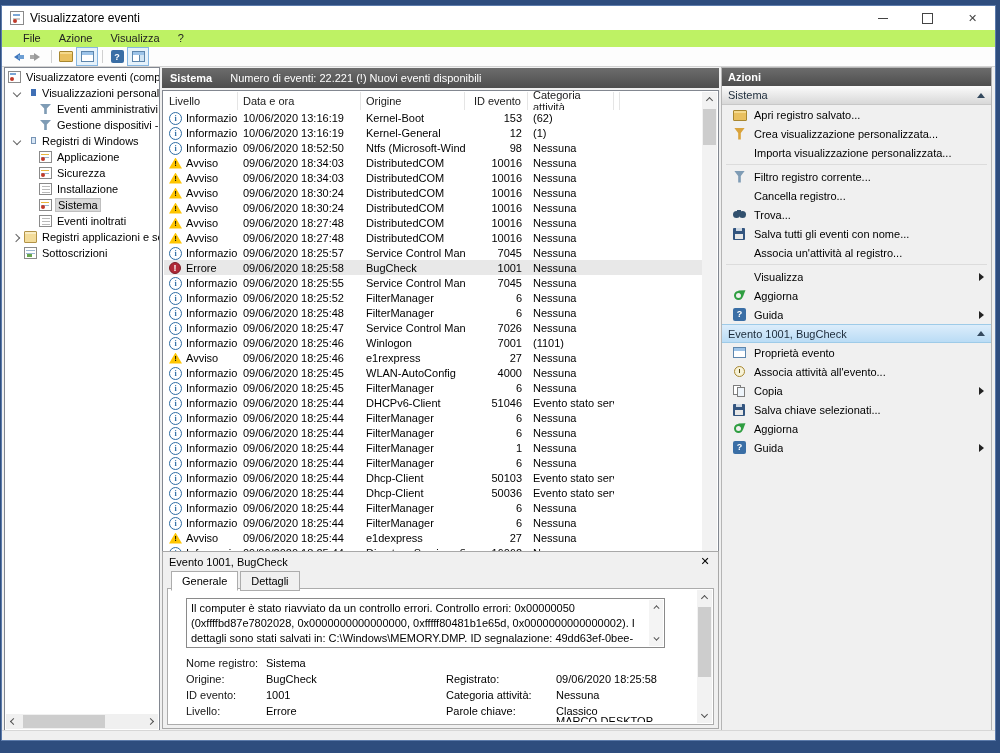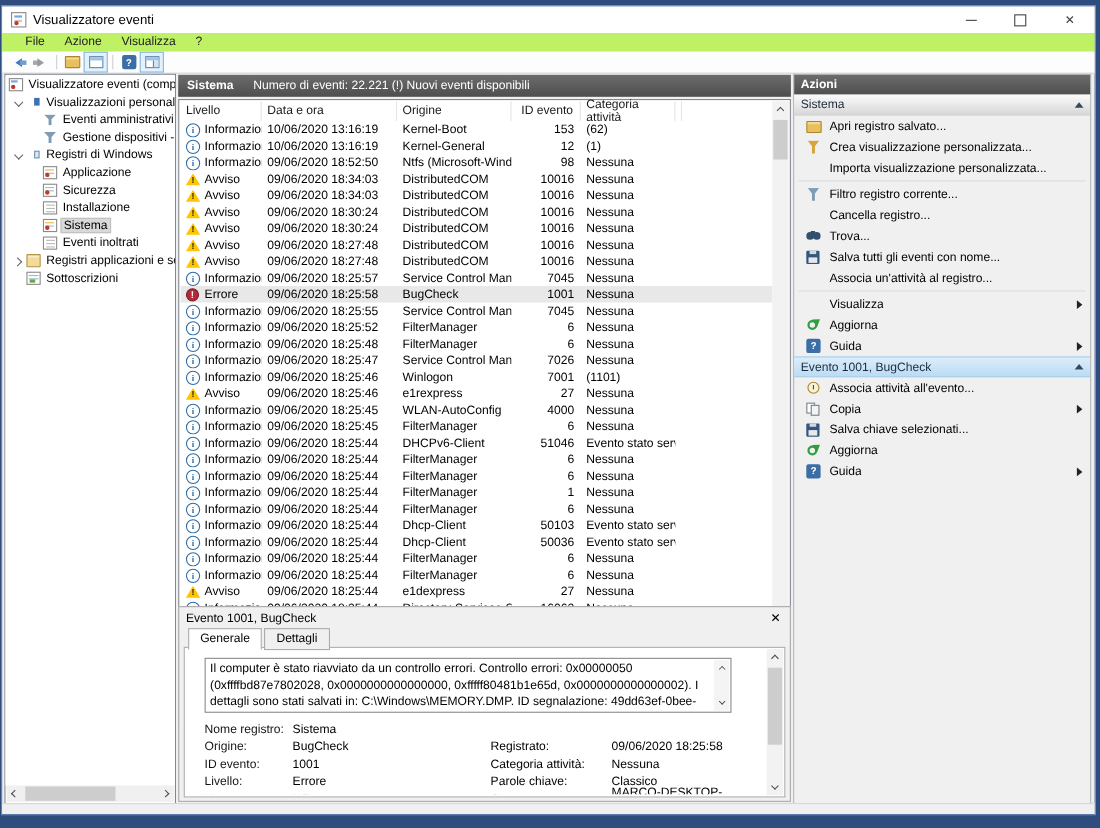--- a/index.html
+++ b/index.html
@@ -696,20 +696,24 @@
             <span class="aicon ai-refresh"></span>
             <span class="alabel">Aggiorna</span>
           </div>
           <div class="aitem">
             <span class="aicon ai-help"></span>
             <span class="alabel">Guida</span>
             <span class="asub"></span>
           </div>
           <div class="sec-hdr sec-blue">Evento 1001, BugCheck<span class="sec-collapse"></span></div>
           <div class="aitem">
+            <span class="aicon ai-properties"></span>
+            <span class="alabel">Proprietà evento</span>
+          </div>
+          <div class="aitem">
             <span class="aicon ai-task"></span>
             <span class="alabel">Associa attività all'evento...</span>
           </div>
           <div class="aitem">
             <span class="aicon ai-copy"></span>
             <span class="alabel">Copia</span>
             <span class="asub"></span>
           </div>
           <div class="aitem">
             <span class="aicon ai-save"></span>

